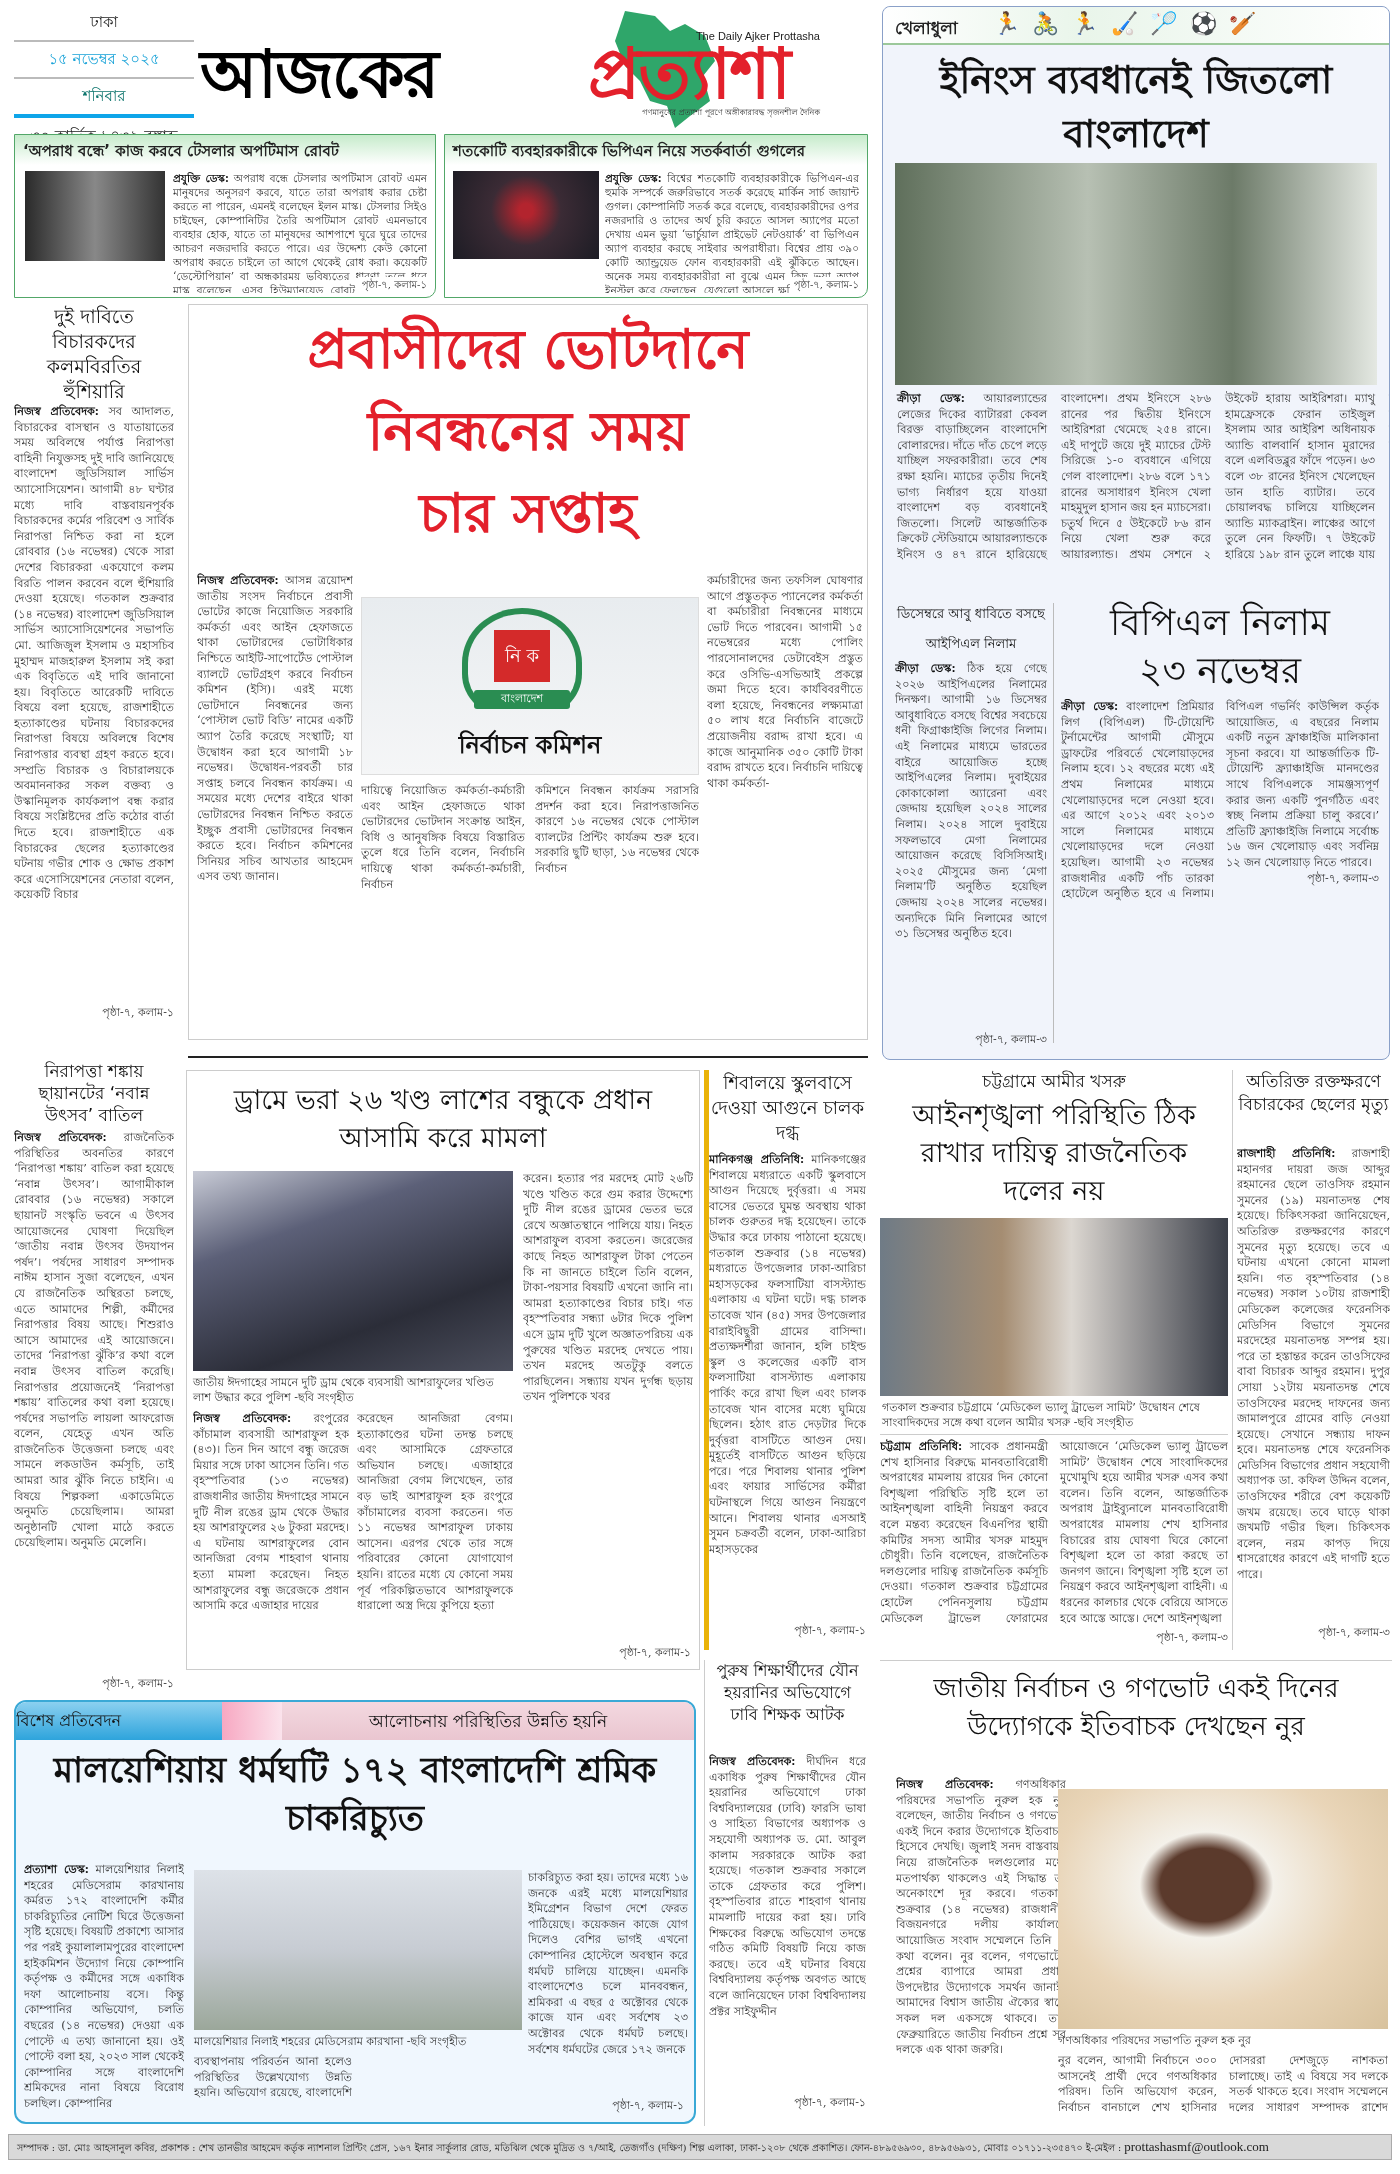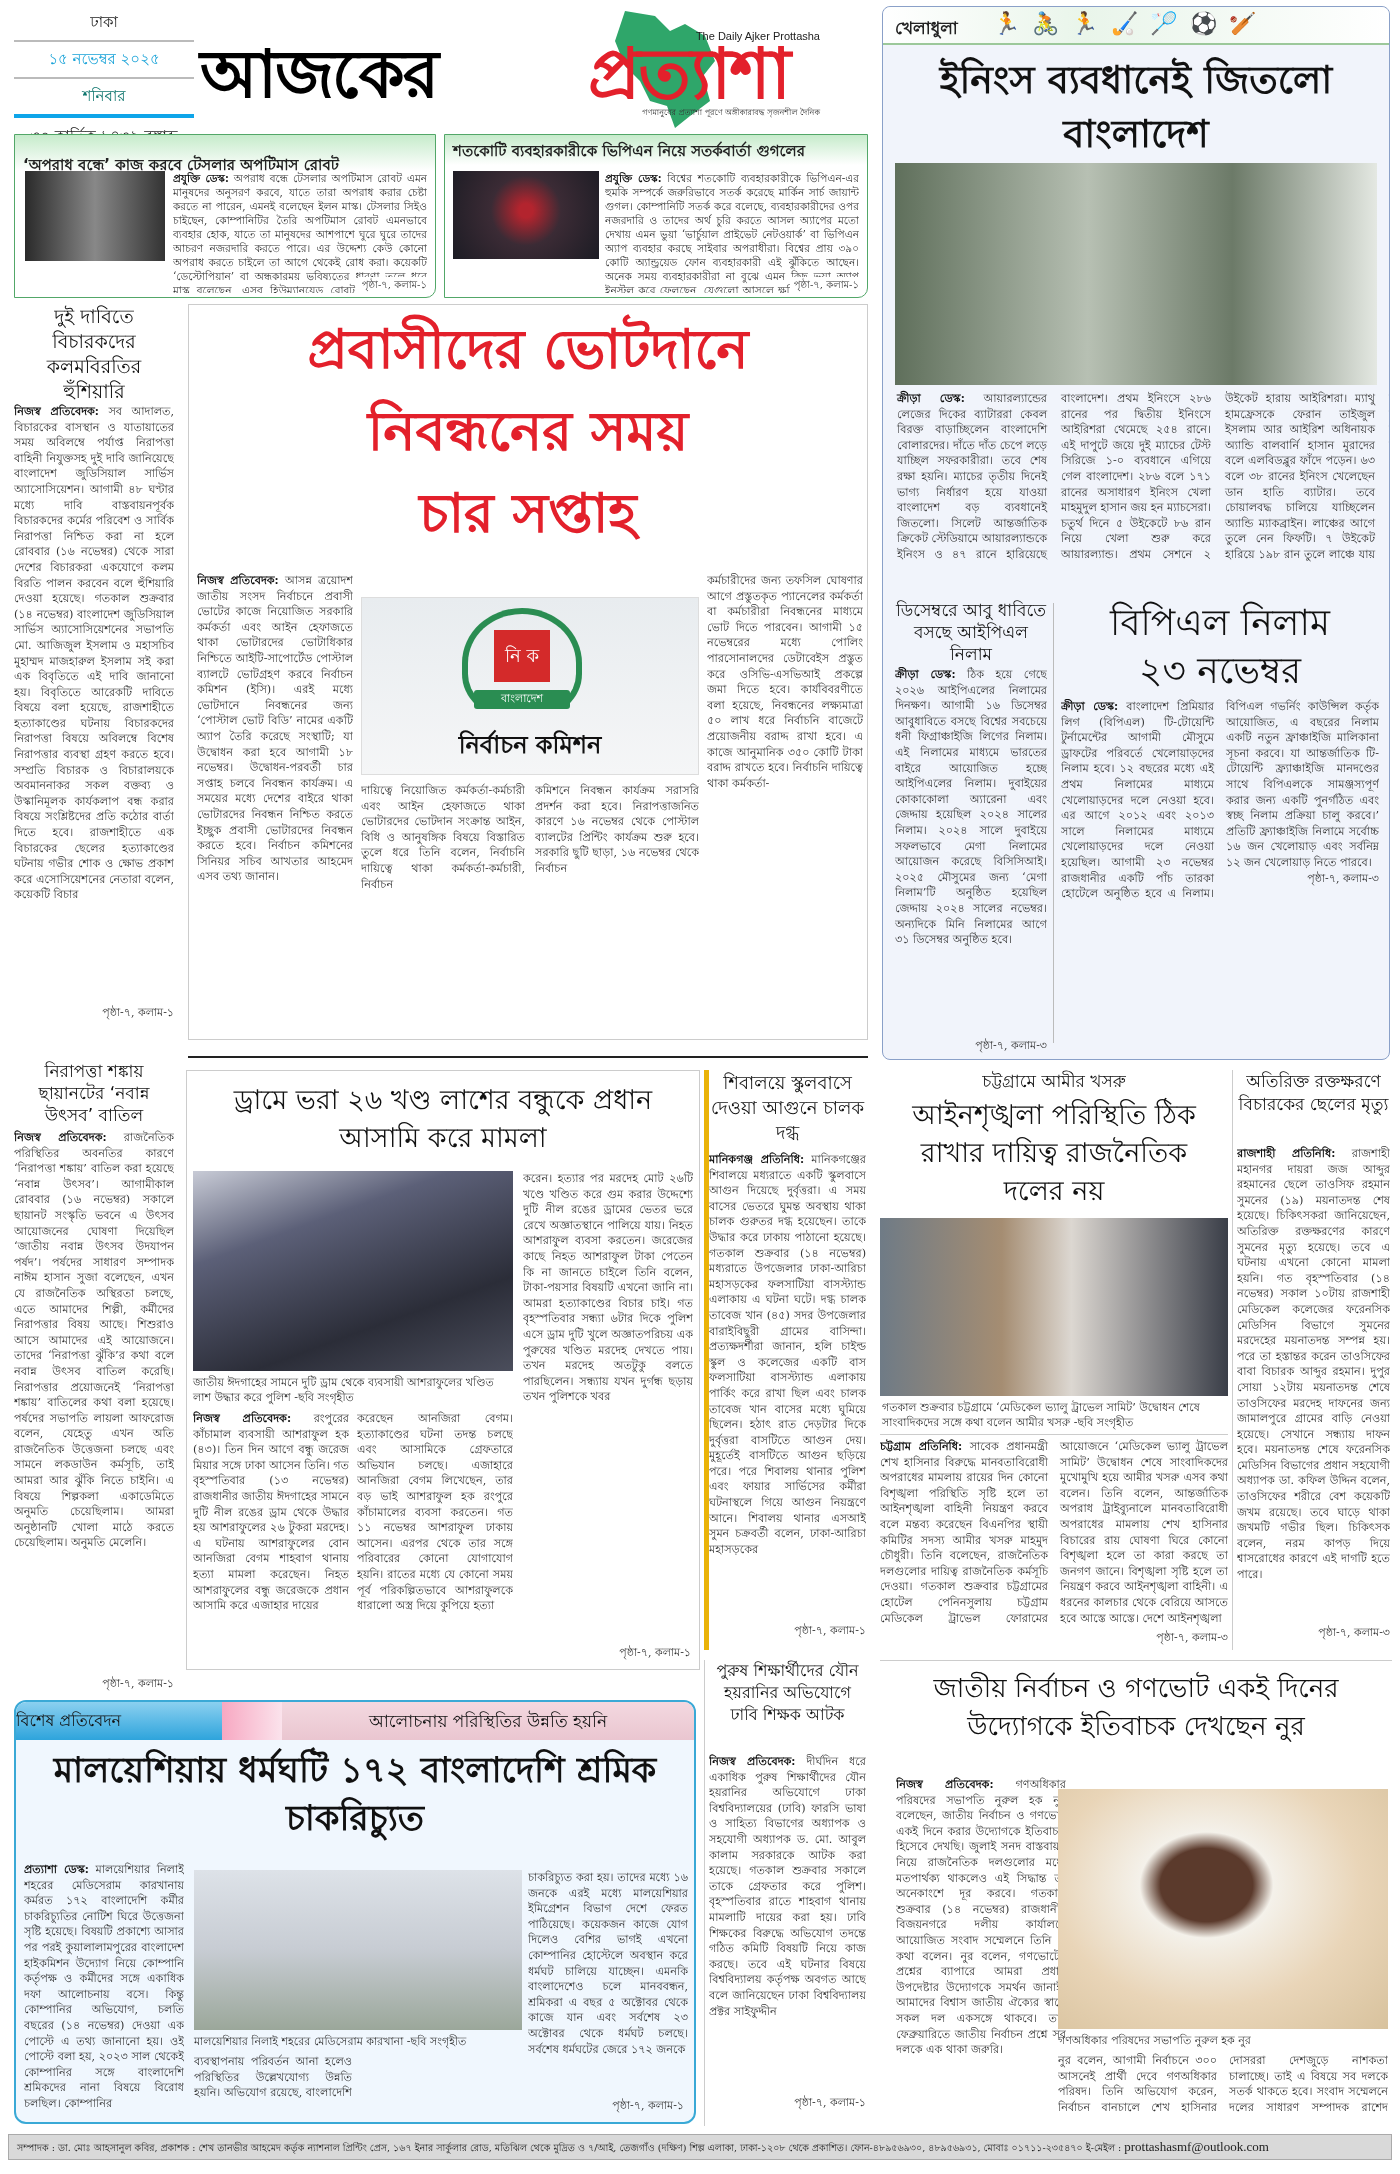--- a/index.html
+++ b/index.html
@@ -28,21 +28,21 @@
   <svg class="abs" style="left:395px;top:0" width="150" height="125" viewBox="0 0 150 125">
     <path d="M30 5 L60 10 L75 25 L90 18 L110 30 L120 55 L108 70 L115 95 L95 110 L80 122 L72 100 L55 95 L45 75 L30 60 L20 35 Z" fill="#2fa66a"></path>
   </svg>
   <span class="abs" style="left:0;top:18px;font-family:'DejaVu Sans',sans-serif;font-weight:bold;font-size:66px;color:#000;letter-spacing:-2px">আজকের</span>
   <span class="abs" style="left:388px;top:14px;font-family:'DejaVu Sans',sans-serif;font-weight:bold;font-size:70px;color:#e3202b;letter-spacing:-2px">প্রত্যাশা</span>
   <span class="abs" style="right:40px;top:24px;font-family:'Liberation Sans',sans-serif;font-size:11px;color:#222">The Daily Ajker Prottasha</span>
   <span class="abs" style="right:40px;top:100px;font-size:8px;color:#333">গণমানুষের প্রত্যাশা পূরণে অঙ্গীকারাবদ্ধ সৃজনশীল দৈনিক</span>
 </div>
 
 <div class="abs" style="left:14px;top:134px;width:422px;height:164px;border:1px solid #52a768;border-radius:0 0 10px 0;background:#fff">
-  <div style="background:linear-gradient(#c6ebcb,#fff);font-family:'DejaVu Sans',sans-serif;font-weight:bold;font-size:15px;padding:18px 8px;height:30px;color:#222">‘অপরাধ বন্ধে’ কাজ করবে টেসলার অপটিমাস রোবট</div>
+  <div style="background:linear-gradient(#c6ebcb,#fff);font-family:'DejaVu Sans',sans-serif;font-weight:bold;font-size:15px;padding:4px 8px;height:30px;color:#222">‘অপরাধ বন্ধে’ কাজ করবে টেসলার অপটিমাস রোবট</div>
   <div class="img" style="position:absolute;left:10px;top:36px;width:140px;height:90px;background:linear-gradient(90deg,#2a2a2a,#888,#333)"></div>
   <div class="body-text" style="position:absolute;left:158px;top:36px;right:8px;height:122px;overflow:hidden;font-size:10.5px;line-height:14px">
     <b>প্রযুক্তি ডেস্ক:</b>
     <span>অপরাধ বন্ধে টেসলার অপটিমাস রোবট এমন মানুষদের অনুসরণ করবে, যাতে তারা অপরাধ করার চেষ্টা করতে না পারেন, এমনই বলেছেন ইলন মাস্ক। টেসলার সিইও চাইছেন, কোম্পানিটির তৈরি অপটিমাস রোবট এমনভাবে ব্যবহার হোক, যাতে তা মানুষদের আশপাশে ঘুরে ঘুরে তাদের আচরণ নজরদারি করতে পারে। এর উদ্দেশ্য কেউ কোনো অপরাধ করতে চাইলে তা আগে থেকেই রোধ করা। কয়েকটি ‘ডেস্টোপিয়ান’ বা অন্ধকারময় ভবিষ্যতের ধারণা তুলে ধরে মাস্ক বলেছেন, এসব হিউম্যানয়েড রোবট ‘রোবোকপ’-এর মতো</span>
   </div>
   <div class="jump abs" style="right:8px;bottom:3px;background:#fff;padding-left:4px;font-size:10px">পৃষ্ঠা-৭, কলাম-১</div>
 </div>
 
 <div class="abs" style="left:444px;top:134px;width:424px;height:164px;border:1px solid #52a768;border-radius:0 0 10px 0;background:#fff">
   <div style="background:linear-gradient(#c6ebcb,#fff);font-family:'DejaVu Sans',sans-serif;font-weight:bold;font-size:15px;padding:4px 8px;height:30px;color:#222">শতকোটি ব্যবহারকারীকে ভিপিএন নিয়ে সতর্কবার্তা গুগলের</div>
@@ -61,21 +61,21 @@
   </div>
   <div class="hl" style="font-size:38px;padding:8px 40px 0;height:118px;line-height:54px">ইনিংস ব্যবধানেই জিতলো বাংলাদেশ</div>
   <div class="img" style="margin:0 12px;height:222px;background:linear-gradient(90deg,#5f6f5b,#b7c0b3 40%,#6c7a68 70%,#e4e8e2)"></div>
   <div class="body-text" style="column-count:3;column-gap:14px;padding:6px 14px;height:198px;overflow:hidden">
     <b>ক্রীড়া ডেস্ক:</b>
     <span>আয়ারল্যান্ডের লেজের দিকের ব্যাটাররা কেবল বিরক্ত বাড়াচ্ছিলেন বাংলাদেশি বোলারদের। দাঁতে দাঁত চেপে লড়ে যাচ্ছিল সফরকারীরা। তবে শেষ রক্ষা হয়নি। ম্যাচের তৃতীয় দিনেই ভাগ্য নির্ধারণ হয়ে যাওয়া বাংলাদেশ বড় ব্যবধানেই জিতলো। সিলেট আন্তর্জাতিক ক্রিকেট স্টেডিয়ামে আয়ারল্যান্ডকে ইনিংস ও ৪৭ রানে হারিয়েছে বাংলাদেশ। প্রথম ইনিংসে ২৮৬ রানের পর দ্বিতীয় ইনিংসে আইরিশরা থেমেছে ২৫৪ রানে। এই দাপুটে জয়ে দুই ম্যাচের টেস্ট সিরিজে ১-০ ব্যবধানে এগিয়ে গেল বাংলাদেশ। ২৮৬ বলে ১৭১ রানের অসাধারণ ইনিংস খেলা মাহমুদুল হাসান জয় হন ম্যাচসেরা। চতুর্থ দিনে ৫ উইকেটে ৮৬ রান নিয়ে খেলা শুরু করে আয়ারল্যান্ড। প্রথম সেশনে ২ উইকেট হারায় আইরিশরা। ম্যাথু হামফ্রেসকে ফেরান তাইজুল ইসলাম আর আইরিশ অধিনায়ক অ্যান্ডি বালবার্নি হাসান মুরাদের বলে এলবিডব্লুর ফাঁদে পড়েন। ৬৩ বলে ৩৮ রানের ইনিংস খেলেছেন ডান হাতি ব্যাটার। তবে চোয়ালবদ্ধ চালিয়ে যাচ্ছিলেন অ্যান্ডি ম্যাকব্রাইন। লাঞ্চের আগে তুলে নেন ফিফটি। ৭ উইকেট হারিয়ে ১৯৮ রান তুলে লাঞ্চে যায় আয়ারল্যান্ড। লাঞ্চ থেকেই ফিরিয়েই উইকেটে থিতু হয়ে যাওয়া ম্যাকব্রাইনে আউট করেন নাহিদ রানা। নাহিদ রানার</span>
     
   </div>
 
   <div class="abs" style="left:12px;top:592px;width:152px;height:450px">
-    <div class="hl" style="font-size:17px;line-height:22px;font-weight:normal">ডিসেম্বরে আবু ধাবিতে বসছে আইপিএল নিলাম</div>
+    <div class="hl" style="font-size:13px;line-height:30px;font-weight:normal">ডিসেম্বরে আবু ধাবিতে বসছে আইপিএল নিলাম</div>
     <div class="body-text" style="height:370px;overflow:hidden;margin-top:2px">
       <b>ক্রীড়া ডেস্ক:</b>
       <span>ঠিক হয়ে গেছে ২০২৬ আইপিএলের নিলামের দিনক্ষণ। আগামী ১৬ ডিসেম্বর আবুধাবিতে বসছে বিশ্বের সবচেয়ে ধনী ফিগ্রাঞ্চাইজি লিগের নিলাম। এই নিলামের মাধ্যমে ভারতের বাইরে আয়োজিত হচ্ছে আইপিএলের নিলাম। দুবাইয়ের কোকাকোলা অ্যারেনা এবং জেদ্দায় হয়েছিল ২০২৪ সালের নিলাম। ২০২৪ সালে দুবাইয়ে সফলভাবে মেগা নিলামের আয়োজন করেছে বিসিসিআই। ২০২৫ মৌসুমের জন্য ‘মেগা নিলাম’টি অনুষ্ঠিত হয়েছিল জেদ্দায় ২০২৪ সালের নভেম্বর। অন্যদিকে মিনি নিলামের আগে ৩১ ডিসেম্বর অনুষ্ঠিত হবে।</span>
     </div>
     <div class="jump">পৃষ্ঠা-৭, কলাম-৩</div>
   </div>
   <div class="vline" style="left:170px;top:596px;height:440px"></div>
 
   <div class="abs" style="left:178px;top:592px;width:318px;height:450px">
     <div class="hl" style="font-size:36px;line-height:48px;font-weight:normal;padding:0 30px;height:100px">বিপিএল নিলাম ২৩ নভেম্বর</div>

